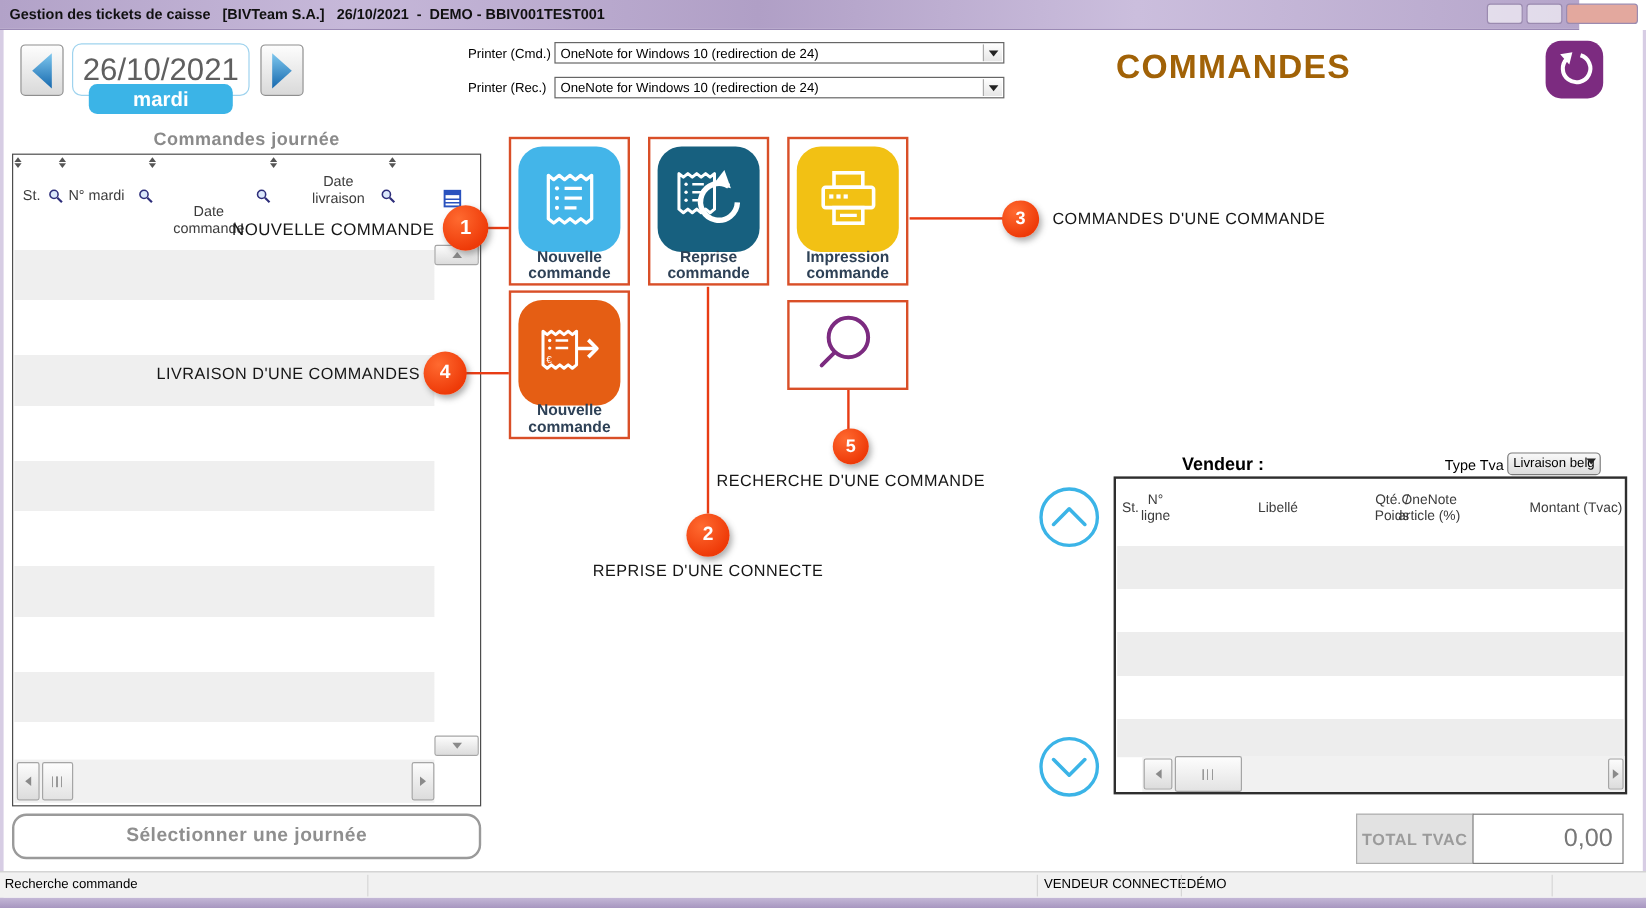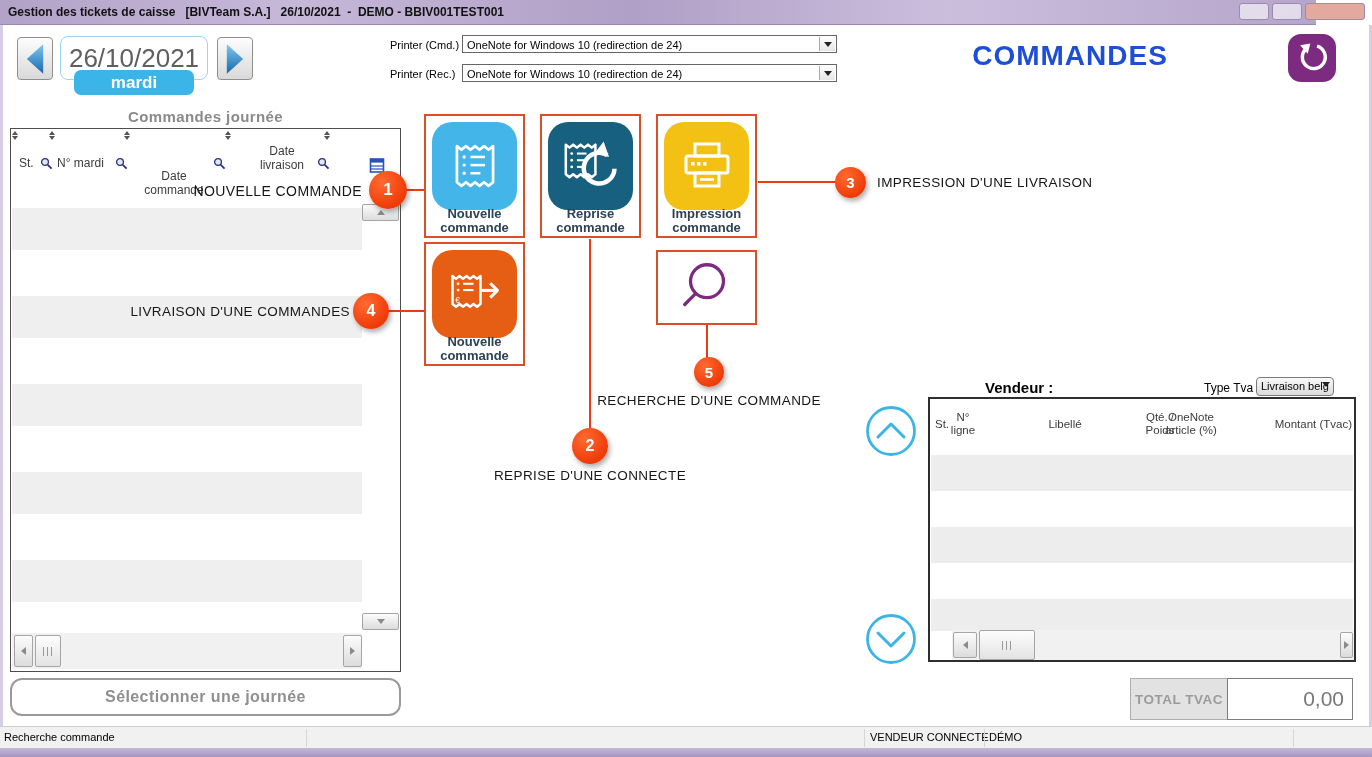--- a/index.html
+++ b/index.html
@@ -24,22 +24,22 @@
     background:#fff; display:flex; align-items:center; justify-content:center; font-size:26px; color:#5f5f5f; }
   #day-badge { left:74px; top:70px; width:120px; height:25px; background:#3bb4e7; border-radius:7px;
     color:#fff; font-size:17px; font-weight:bold; display:flex; align-items:center; justify-content:center; }
   .plabel { font-size:11px; color:#000; height:16px; line-height:16px; }
   .combo { border:1px solid #666; background:#fff; font-size:11px; color:#000; line-height:16px;
     padding:1px 20px 0 4px; overflow:hidden; white-space:nowrap; }
   .combo-arrow { position:absolute; right:1px; top:1px; bottom:1px; width:16px;
     background:linear-gradient(#fdfdfd,#e6e6e6); border-left:1px solid #aaa;
     display:flex; align-items:center; justify-content:center; }
   .tri-dn { width:0; height:0; border-left:4px solid transparent; border-right:4px solid transparent; border-top:5px solid #222; }
-  #page-title { left:930px; top:40px; width:280px; text-align:center; font-size:28px; font-weight:bold;
-    color:#1d4ed8; letter-spacing:1px; }
+  #page-title { left:930px; top:40px; width:280px; text-align:left; font-size:28px; font-weight:bold;
+    color:#a16207; letter-spacing:1px; }
   #refresh-btn { left:1288px; top:34px; width:48px; height:48px; border-radius:13px; background:#7c2b80;
     display:flex; align-items:center; justify-content:center; }
 
   
   #lp-heading { left:10px; top:108px; width:391px; text-align:center; font-size:15px; font-weight:bold;
     color:#8a8a8a; letter-spacing:.4px; }
   #ltable { left:10px; top:128px; width:391px; height:544px; border:1px solid #4d4d4d; background:#fff; }
   .sort-h { position:absolute; top:2px; display:flex; flex-direction:column; align-items:center; gap:1px; }
   .sort-h i { display:block; width:0; height:0; border-left:3px solid transparent; border-right:3px solid transparent; }
   .sort-h .u { border-bottom:4px solid #555; } .sort-h .d { border-top:4px solid #555; }
@@ -305,21 +305,21 @@
 <div class="abs ann-label" style="left:110px;top:183px;width:252px;text-align:right;font-size:14px;">NOUVELLE COMMANDE</div>
 <div class="abs ann-line" style="left:404px;top:189px;width:20px;height:2px;"></div>
 <div class="abs ann-circle" style="left:369px;top:171px;width:38px;height:38px;font-size:17px;">1</div>
 
 <div class="abs ann-line" style="left:589px;top:239px;width:2px;height:189px;"></div>
 <div class="abs ann-circle" style="left:572px;top:428px;width:36px;height:36px;font-size:16px;">2</div>
 <div class="abs ann-label" style="left:470px;top:468px;width:240px;text-align:center;">REPRISE D'UNE CONNECTE</div>
 
 <div class="abs ann-line" style="left:758px;top:181px;width:78px;height:2px;"></div>
 <div class="abs ann-circle" style="left:835px;top:167px;width:31px;height:31px;font-size:15px;">3</div>
-<div class="abs ann-label" style="left:877px;top:175px;">IMPRESSION D'UNE LIVRAISON</div>
+<div class="abs ann-label" style="left:877px;top:175px;">COMMANDES D'UNE COMMANDE</div>
 
 <div class="abs ann-label" style="left:98px;top:304px;width:252px;text-align:right;">LIVRAISON D'UNE COMMANDES</div>
 <div class="abs ann-line" style="left:387px;top:310px;width:37px;height:2px;"></div>
 <div class="abs ann-circle" style="left:353px;top:293px;width:36px;height:36px;font-size:16px;">4</div>
 
 <div class="abs ann-line" style="left:706px;top:325px;width:2px;height:33px;"></div>
 <div class="abs ann-circle" style="left:694px;top:357px;width:30px;height:30px;font-size:15px;">5</div>
 <div class="abs ann-label" style="left:589px;top:393px;width:240px;text-align:center;">RECHERCHE D'UNE COMMANDE</div>
 
 <div class="abs" id="vendeur-label">Vendeur :</div>

